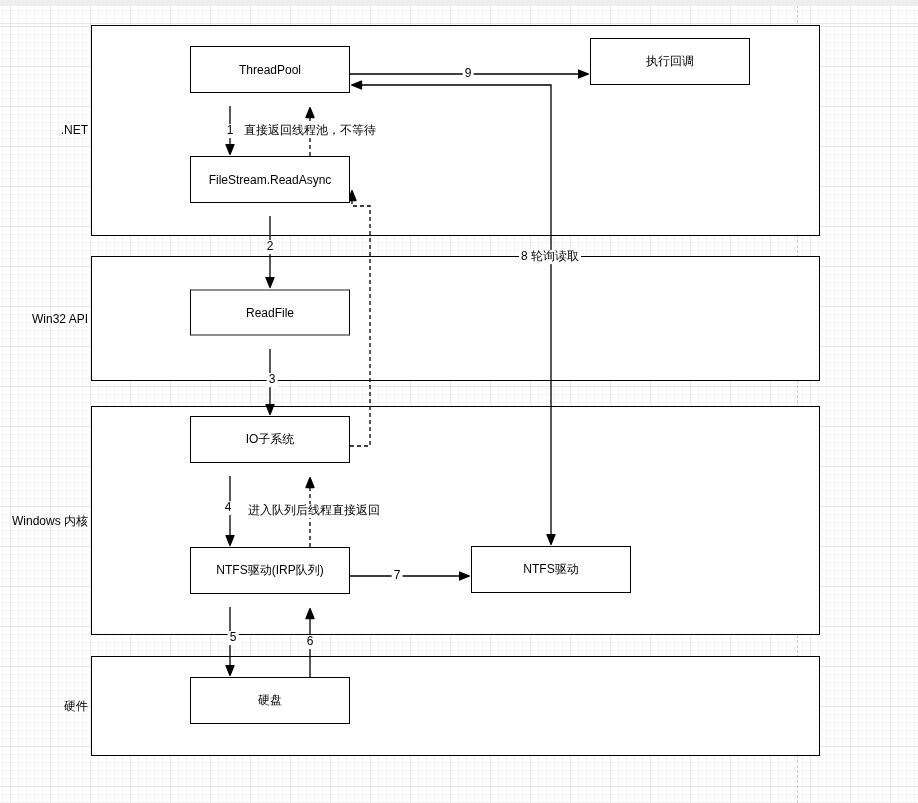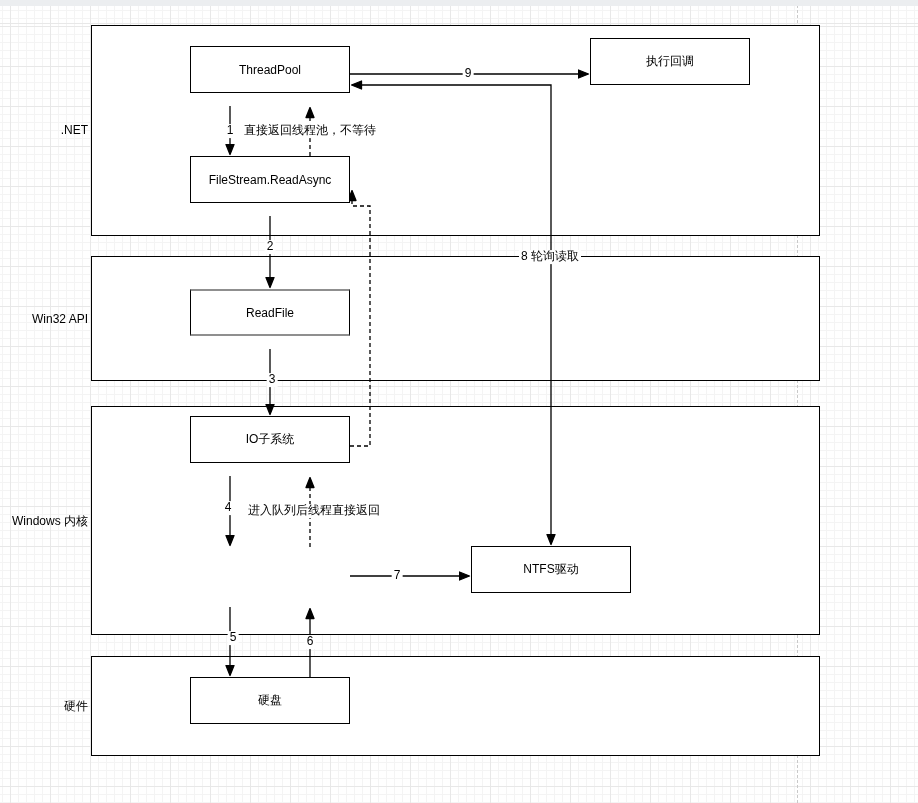--- a/index.html
+++ b/index.html
@@ -98,20 +98,23 @@
   </div>
   <div class="shape" style="left:590px;top:38px;">
     <span>执行回调</span>
   </div>
   <div class="shape graytb" style="left:190px;top:289px;">
     <span>ReadFile</span>
   </div>
   <div class="shape" style="left:190px;top:416px;">
     <span>IO子系统</span>
   </div>
+  <div class="shape" style="left:190px;top:547px;">
+    <span>NTFS驱动(IRP队列)</span>
+  </div>
   <div class="shape" style="left:471px;top:546px;">
     <span>NTFS驱动</span>
   </div>
   <div class="shape" style="left:190px;top:677px;text-align:right;">
     <span>硬盘</span>
   </div>
 
   <div class="edge-label" style="left:230px;top:131px;">1</div>
   <div class="edge-label" style="left:310px;top:131px;">直接返回线程池，不等待</div>
   <div class="edge-label" style="left:270px;top:247px;">2</div>

